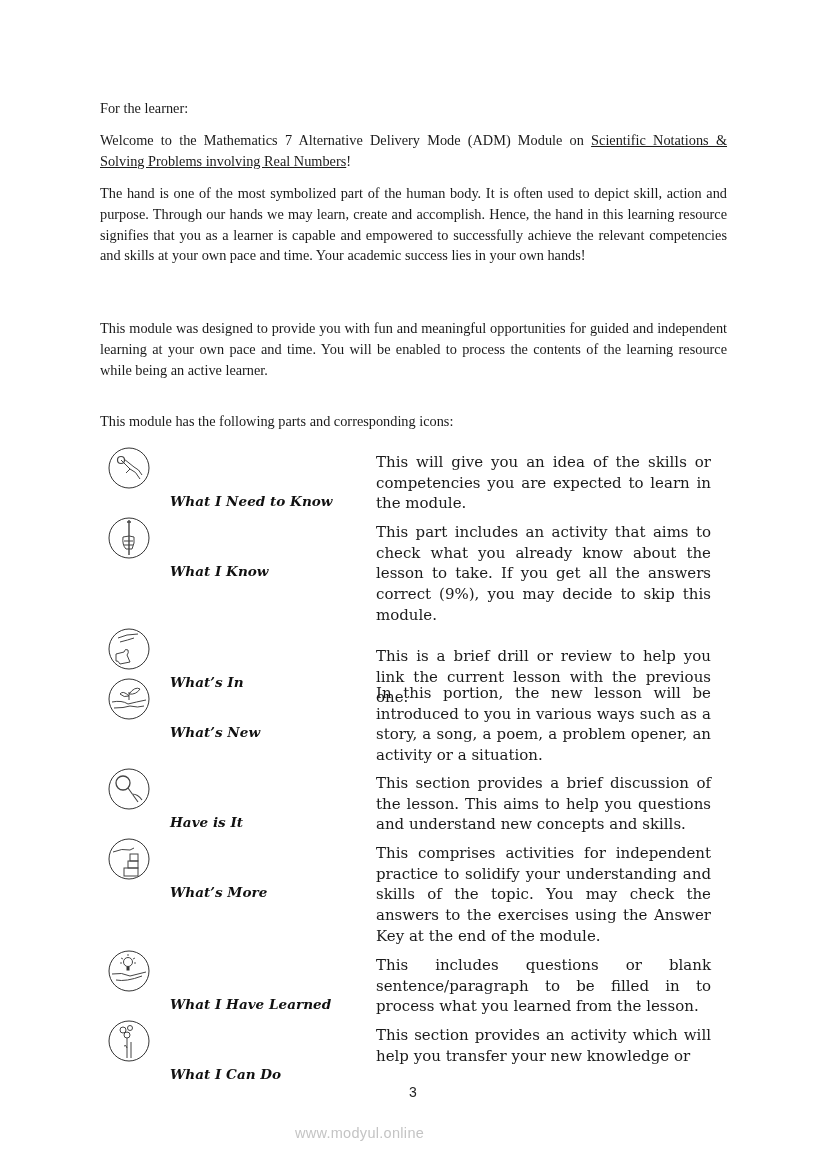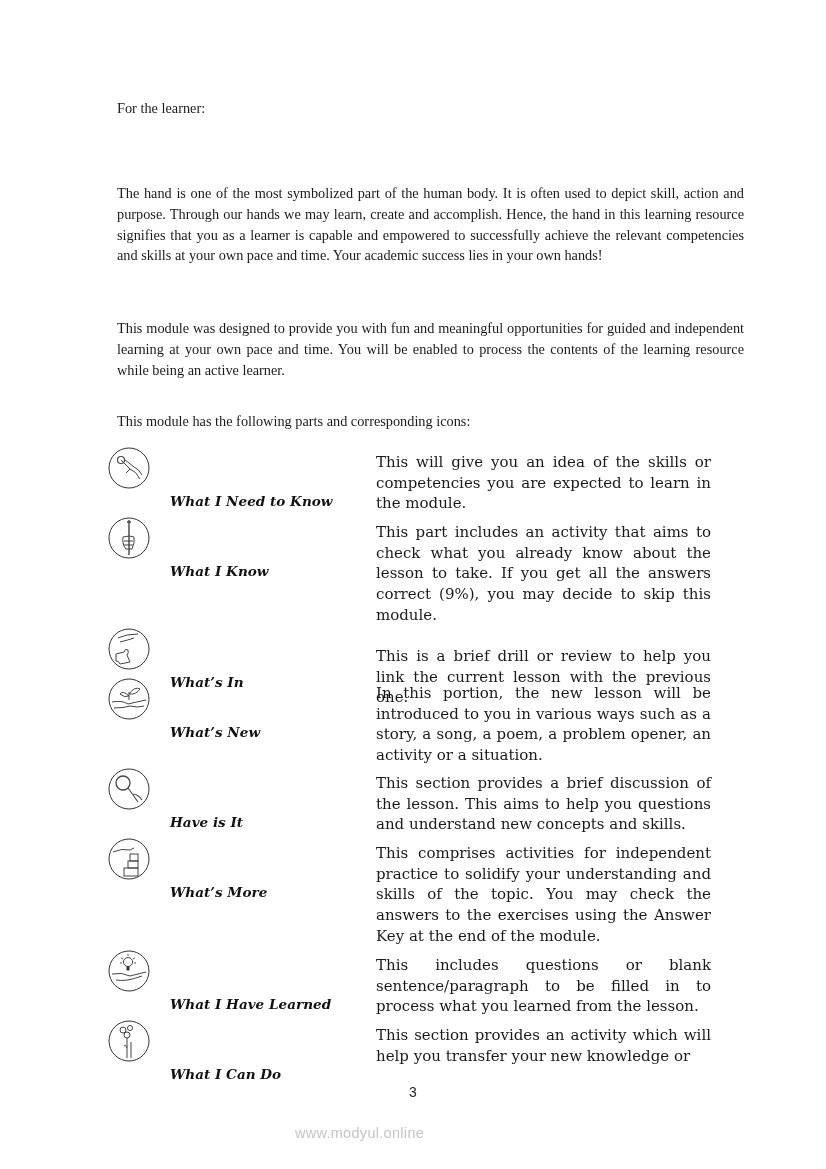--- a/index.html
+++ b/index.html
@@ -1,20 +1,20 @@
 <!DOCTYPE html>
 <html><head>
   <meta charset="utf-8">
   <style>
     html, body { margin: 0; padding: 0; background: #ffffff; }
     body { width: 826px; height: 1169px; position: relative; overflow: hidden;
            font-family: "DejaVu Serif", "Liberation Serif", serif; color: #1a1a1a; }
     .page { position: absolute; left: 0; top: 0; width: 826px; height: 1169px; }
     .body-text { position: absolute; left: 100px; width: 627px; font-size: 14.3px;
-                 line-height: 20.8px; text-align: justify; font-family: "Liberation Serif", "DejaVu Serif", serif; margin-left: 17px; }
+                 line-height: 20.8px; text-align: justify; font-family: "Liberation Serif", "DejaVu Serif", serif; }
     .body-text p { margin: 0; }
     #p-intro { top: 98px; }
     #p-welcome { top: 130px; }
     #p-hand { top: 183px; }
     #p-module { top: 318px; }
     #p-parts { top: 411px; }
     .u { text-decoration: underline; }
 
     .part { position: absolute; left: 108px; width: 610px; }
     .part-icon { position: absolute; left: 0; top: 0; width: 42px; height: 42px; }
@@ -31,20 +31,23 @@
   </style>
 </head>
 <body>
 
 <div class="page">
 
   <div class="body-text" id="p-intro">
     <p>For the learner:</p>
   </div>
 
+  <div class="body-text" id="p-welcome">
+    <p><span>Welcome to the Mathematics 7 Alternative Delivery Mode (ADM) Module on </span><span class="u">Scientific Notations &amp; Solving Problems involving Real Numbers</span><span>!</span></p>
+  </div>
 
   <div class="body-text" id="p-hand">
     <p>The hand is one of the most symbolized part of the human body. It is often used to depict skill, action and purpose. Through our hands we may learn, create and accomplish. Hence, the hand in this learning resource signifies that you as a learner is capable and empowered to successfully achieve the relevant competencies and skills at your own pace and time. Your academic success lies in your own hands!</p>
   </div>
 
   <div class="body-text" id="p-module">
     <p>This module was designed to provide you with fun and meaningful opportunities for guided and independent learning at your own pace and time. You will be enabled to process the contents of the learning resource while being an active learner.</p>
   </div>
 
   <div class="body-text" id="p-parts">

